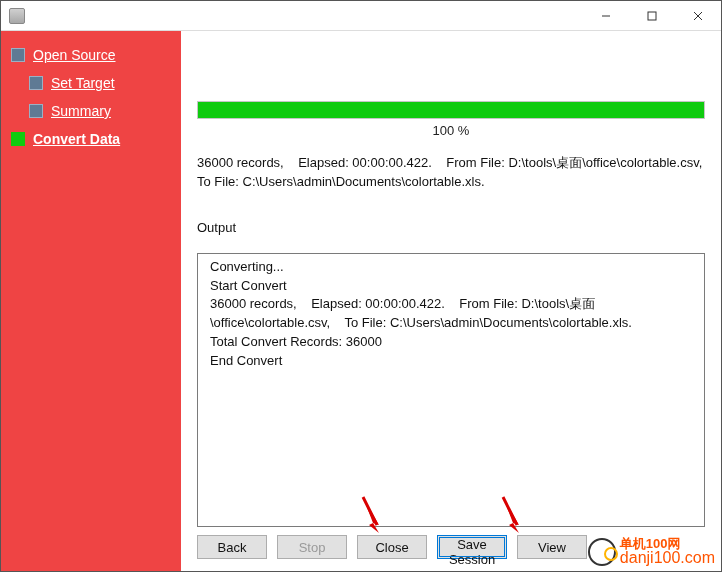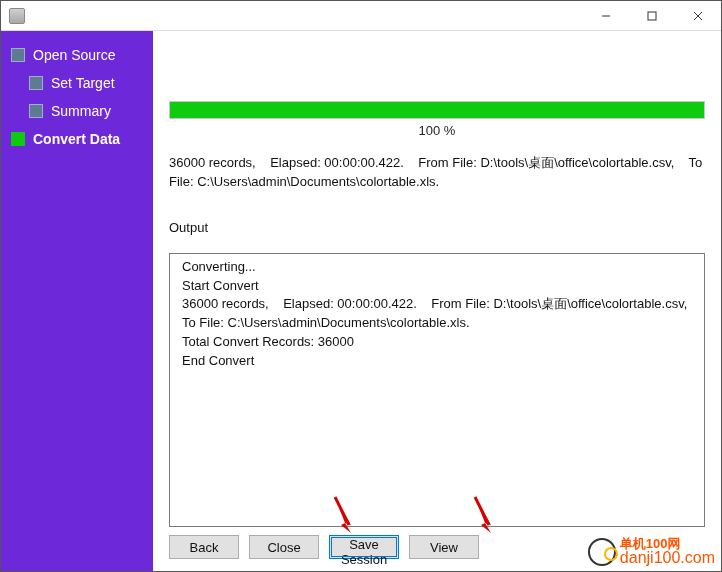--- a/index.html
+++ b/index.html
@@ -36,24 +36,25 @@
   .win-btn {
     width: 46px; height: 30px;
     display: flex; align-items: center; justify-content: center;
     color: #333;
   }
   .main {
     display: flex;
     height: calc(100% - 30px);
   }
   .sidebar {
-    width: 152px;
-    background: #6d28d9;
+    width: 180px;
+    background: #ef4444;
     padding: 10px 6px;
     color: #fff;
+    text-decoration: underline;
   }
   .step {
     display: flex;
     align-items: center;
     padding: 6px 4px;
     font-size: 14px;
     position: relative;
   }
   .step-box {
     width: 14px; height: 14px;
@@ -225,20 +226,21 @@
 
     <div class="output-label">Output</div>
     <div class="output-box" id="output-box">Converting...
 Start Convert
 36000 records,    Elapsed: 00:00:00.422.    From File: D:\tools\桌面\office\colortable.csv,    To File: C:\Users\admin\Documents\colortable.xls.
 Total Convert Records: 36000
 End Convert</div>
 
     <div class="button-row">
       <button class="btn">Back</button>
+      <button class="btn" disabled="">Stop</button>
       <button class="btn">Close</button>
       <button class="btn focused">Save Session</button>
       <button class="btn">View</button>
     </div>
 
     <div class="arrow" style="left:178px; bottom:36px;">
       <svg viewBox="0 0 26 40">
           <path d="M4 2 L20 30 L14 28 L20 38 L10 30 L14 28 Z" fill="#d90000"></path>
           <path d="M4 2 L18 30" stroke="#d90000" stroke-width="3"></path>
         </svg>

